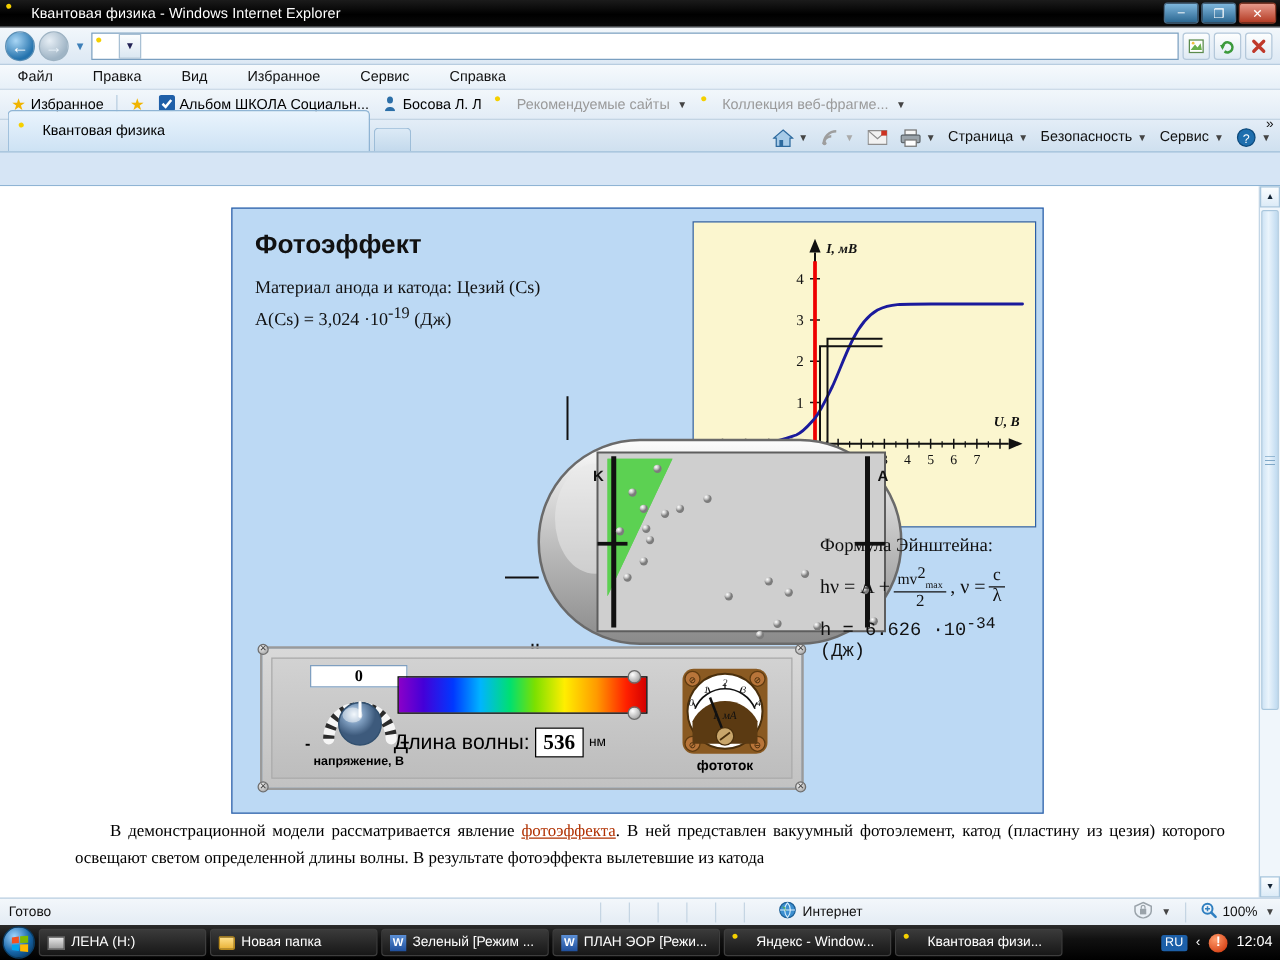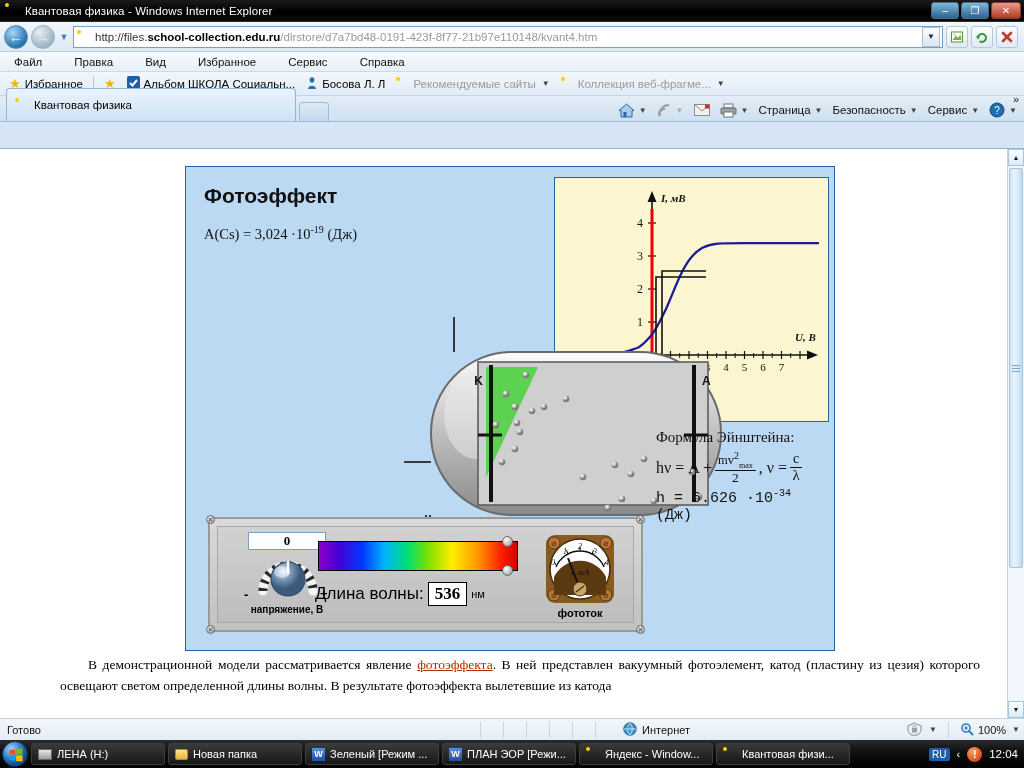--- a/index.html
+++ b/index.html
@@ -133,21 +133,21 @@
   }
   .sb-grip { width:8px; height:7px; background:repeating-linear-gradient(180deg,#7fa8c8 0 1px,transparent 1px 3px);}
 
   
   .applet {
     position:absolute; left:185px; top:165px; width:650px; height:485px;
     background:#bcd9f4; border:1px solid #2b5fa8;
   }
   .app-title { position:absolute; left:18px; top:17px; font-size:21px; font-weight:bold; color:#111; font-family:"Liberation Sans",sans-serif;}
   .app-sub { position:absolute; left:18px; top:53px; font-size:14.5px; color:#111; font-family:"Liberation Serif",serif; line-height:20px;}
-  sup { font-size:10px; vertical-align:super;}
+  sup { font-size:13px; vertical-align:super;}
 
   
   .graphpanel {
     position:absolute; left:368px; top:10px; width:275px; height:245px;
     background:#fbf6cf; border:1px solid #2b5fa8;
   }
   .graphpanel svg { display:block; }
 
   
   .formula {
@@ -276,21 +276,20 @@
       <div class="winbtn close">✕</div>
     </div>
   </div>
 
   <div class="navbar">
     <div class="navarrow back">←</div>
     <div class="navarrow fwd">→</div>
     <div class="navdrop">▼</div>
     <div class="addrbox">
       <span class="addr-favicon"><span class="ie-e"></span></span>
-      <span class="addr-url"><span>http://files.</span><span class="dark">school-collection.edu.ru</span><span class="dim">/dlrstore/d7a7bd48-0191-423f-8f77-21b97e110148/kvant4.htm</span></span>
       <span class="addr-caret">▼</span>
     </div>
     <div class="tbtn">
       <svg width="14" height="14" viewBox="0 0 14 14">
           <rect x="1.5" y="2" width="11" height="10" fill="#fff" stroke="#5b8b4c"></rect>
           <path d="M2.5 10 L6 5.5 L8 8 L10.5 4.5 L11.5 10 Z" fill="#6ab04c"></path>
           <circle cx="4.5" cy="4.5" r="1.1" fill="#f0c040"></circle>
         </svg>
     </div>
     <div class="tbtn">
@@ -411,20 +410,21 @@
     </div>
   </div>
 
   <div class="pagearea">
     <div class="pagecontent">
 
       <div class="applet" style="left:185px; top:17px;">
 
         <div class="app-title">Фотоэффект</div>
         <div class="app-sub">
+          <div>Материал анода и катода: Цезий (Cs)</div>
           <div><span>A(Cs) = 3,024 ·10</span><sup>-19</sup><span> (Дж)</span></div>
         </div>
 
         <div class="graphpanel">
           <svg width="273" height="243" viewBox="0 0 273 243">
 
             <line x1="10" y1="177" x2="252" y2="177" stroke="#111" stroke-width="1.6"></line>
             <polygon points="252,172.5 263,177 252,181.5" fill="#111"></polygon>
 
             <line x1="97" y1="188" x2="97" y2="24" stroke="#111" stroke-width="1.6"></line>

